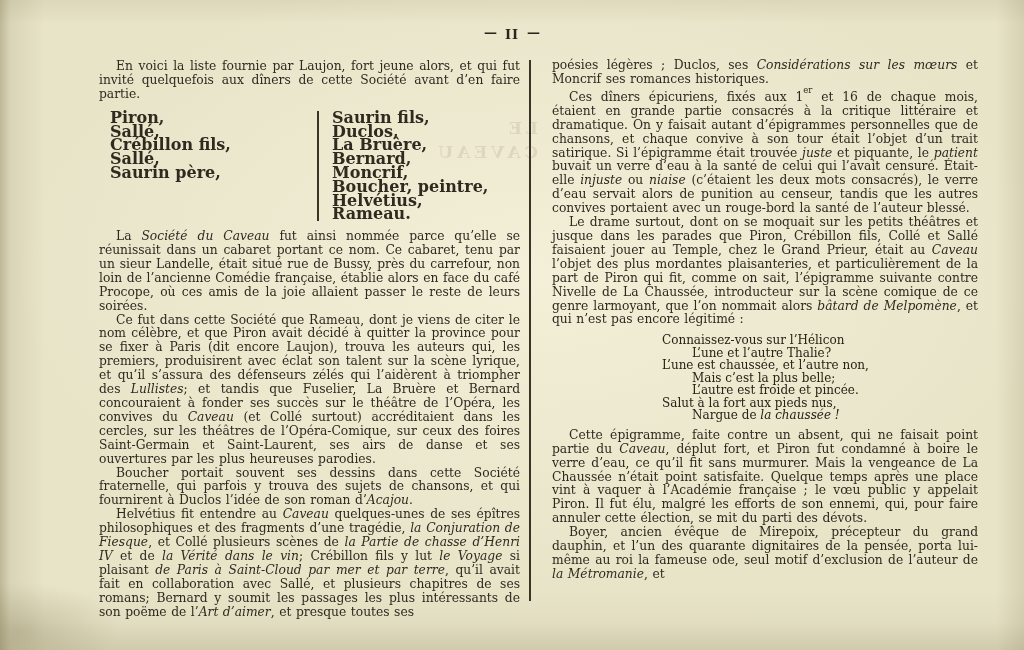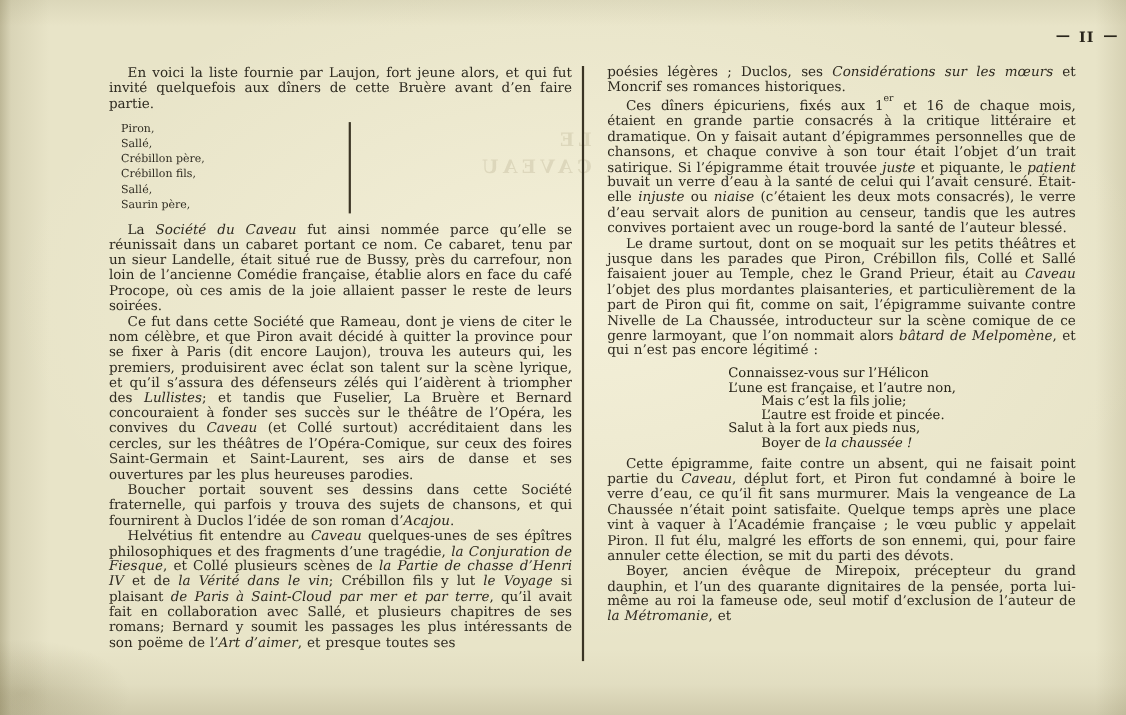--- a/index.html
+++ b/index.html
@@ -13,21 +13,21 @@
       radial-gradient(ellipse 140px 70px at 2% 97%, rgba(105,95,55,0.22), rgba(105,95,55,0) 70%),
       linear-gradient(90deg, rgba(110,100,60,0.35) 0px, rgba(110,100,60,0.12) 10px, rgba(110,100,60,0) 45px),
       linear-gradient(270deg, rgba(110,100,60,0.15) 0px, rgba(110,100,60,0) 28px),
       linear-gradient(0deg, rgba(110,100,60,0.20) 0px, rgba(110,100,60,0.05) 28px, rgba(110,100,60,0) 60px),
       linear-gradient(180deg, rgba(110,100,60,0.10) 0px, rgba(110,100,60,0) 24px);
     font-family:"DejaVu Serif","Liberation Serif",serif;
     color:#2e2a20;
   }
   .page-number{
     position:absolute;top:27px;left:0;width:100%;
-    text-align:right;font-size:13px;font-weight:bold;color:#29251b;
+    text-align:center;font-size:13px;font-weight:bold;color:#29251b;
   }
   .page-number .dash{margin:0 8px;position:relative;top:-2px;}
   .page-number .num{letter-spacing:1px;}
   .ghost{
     position:absolute;left:398px;top:116px;width:140px;
     font-size:17px;font-weight:bold;letter-spacing:4px;line-height:24px;
     color:rgba(110,100,55,0.14);
     transform:scaleX(-1);
   }
   .col{position:absolute;top:60px;}
@@ -36,21 +36,21 @@
   .col-divider{
     position:absolute;left:529px;top:60px;width:2px;height:541px;
     background:#3a3424;
   }
   .para{
     margin:0;text-align:justify;
     font-size:12.3px;line-height:13.9px;word-spacing:0.6px;
   }
   .para.indent{text-indent:17px;}
   .member-list{display:flex;margin:9px 0 9px 11px;}
-  .name-col{width:207px;font-size:10px;line-height:13.8px;}
+  .name-col{width:207px;font-size:16px;line-height:13.8px;font-weight:bold;}
   .name-col.second{width:auto;padding-left:13px;}
   .list-divider{width:2px;background:#3a3424;align-self:stretch;}
   .verse{
     margin:7px 0 7px 110px;
     font-size:12px;line-height:12.5px;color:#262216;
   }
   .verse-line{white-space:nowrap;}
   .verse-line.ind{padding-left:30px;}
   sup{font-size:8.5px;position:relative;top:-3px;}
   i{font-style:italic;}
@@ -60,53 +60,63 @@
 
 <div class="page">
 
   <div class="page-number">
     <span class="dash">—</span><span class="num">II</span><span class="dash">—</span>
   </div>
 
   <div class="ghost">LE CAVEAU</div>
 
   <div class="col col-left">
-    <p class="para indent"><span>En voici la liste fournie par Laujon, fort jeune alors, et qui fut invité quelquefois aux dîners de cette Bruère avant d’en faire partie.</span></p>
+    <p class="para indent"><span>En voici la liste fournie par Laujon, fort jeune alors, et qui fut invité quelquefois aux dîners de cette Société avant d’en faire partie.</span></p>
 
     <div class="member-list">
       <div class="name-col">
         <div class="name">Piron,</div>
         <div class="name">Sallé,</div>
-        <div class="name">Crébillon père,</div>
         <div class="name">Crébillon fils,</div>
         <div class="name">Sallé,</div>
         <div class="name">Saurin père,</div>
       </div>
       <div class="list-divider"></div>
+      <div class="name-col second">
+        <div class="name">Saurin fils,</div>
+        <div class="name">Duclos,</div>
+        <div class="name">La Bruère,</div>
+        <div class="name">Bernard,</div>
+        <div class="name">Moncrif,</div>
+        <div class="name">Boucher, peintre,</div>
+        <div class="name">Helvétius,</div>
+        <div class="name">Rameau.</div>
+      </div>
     </div>
 
     <p class="para indent"><span>La </span><i>Société du Caveau</i><span> fut ainsi nommée parce qu’elle se réunissait dans un cabaret portant ce nom. Ce cabaret, tenu par un sieur Landelle, était situé rue de Bussy, près du carrefour, non loin de l’ancienne Comédie française, établie alors en face du café Procope, où ces amis de la joie allaient passer le reste de leurs soirées.</span></p>
     <p class="para indent"><span>Ce fut dans cette Société que Rameau, dont je viens de citer le nom célèbre, et que Piron avait décidé à quitter la province pour se fixer à Paris (dit encore Laujon), trouva les auteurs qui, les premiers, produisirent avec éclat son talent sur la scène lyrique, et qu’il s’assura des défenseurs zélés qui l’aidèrent à triompher des </span><i>Lullistes</i><span>; et tandis que Fuselier, La Bruère et Bernard concouraient à fonder ses succès sur le théâtre de l’Opéra, les convives du </span><i>Caveau</i><span> (et Collé surtout) accréditaient dans les cercles, sur les théâtres de l’Opéra-Comique, sur ceux des foires Saint-Germain et Saint-Laurent, ses airs de danse et ses ouvertures par les plus heureuses parodies.</span></p>
     <p class="para indent"><span>Boucher portait souvent ses dessins dans cette Société fraternelle, qui parfois y trouva des sujets de chansons, et qui fournirent à Duclos l’idée de son roman d’</span><i>Acajou</i><span>.</span></p>
     <p class="para indent"><span>Helvétius fit entendre au </span><i>Caveau</i><span> quelques-unes de ses épîtres philosophiques et des fragments d’une tragédie, </span><i>la Conjuration de Fiesque</i><span>, et Collé plusieurs scènes de </span><i>la Partie de chasse d’Henri IV</i><span> et de </span><i>la Vérité dans le vin</i><span>; Crébillon fils y lut </span><i>le Voyage</i><span> si plaisant </span><i>de Paris à Saint-Cloud par mer et par terre</i><span>, qu’il avait fait en collaboration avec Sallé, et plusieurs chapitres de ses romans; Bernard y soumit les passages les plus intéressants de son poëme de l’</span><i>Art d’aimer</i><span>, et presque toutes ses</span></p>
   </div>
 
   <div class="col-divider"></div>
 
   <div class="col col-right">
     <p class="para"><span>poésies légères ; Duclos, ses </span><i>Considérations sur les mœurs</i><span> et Moncrif ses romances historiques.</span></p>
     <p class="para indent"><span>Ces dîners épicuriens, fixés aux 1</span><sup>er</sup><span> et 16 de chaque mois, étaient en grande partie consacrés à la critique littéraire et dramatique. On y faisait autant d’épigrammes personnelles que de chansons, et chaque convive à son tour était l’objet d’un trait satirique. Si l’épigramme était trouvée </span><i>juste</i><span> et piquante, le </span><i>patient</i><span> buvait un verre d’eau à la santé de celui qui l’avait censuré. Était-elle </span><i>injuste</i><span> ou </span><i>niaise</i><span> (c’étaient les deux mots consacrés), le verre d’eau servait alors de punition au censeur, tandis que les autres convives portaient avec un rouge-bord la santé de l’auteur blessé.</span></p>
     <p class="para indent"><span>Le drame surtout, dont on se moquait sur les petits théâtres et jusque dans les parades que Piron, Crébillon fils, Collé et Sallé faisaient jouer au Temple, chez le Grand Prieur, était au </span><i>Caveau</i><span> l’objet des plus mordantes plaisanteries, et particulièrement de la part de Piron qui fit, comme on sait, l’épigramme suivante contre Nivelle de La Chaussée, introducteur sur la scène comique de ce genre larmoyant, que l’on nommait alors </span><i>bâtard de Melpomène</i><span>, et qui n’est pas encore légitimé :</span></p>
 
     <div class="verse">
       <div class="verse-line"><span>Connaissez-vous sur l’Hélicon</span></div>
-      <div class="verse-line"><span>L’une est française, et l’autre non,</span></div>
-      <div class="verse-line ind"><span>Mais c’est la fils jolie;</span></div>
+      <div class="verse-line ind"><span>L’une et l’autre Thalie?</span></div>
+      <div class="verse-line"><span>L’une est chaussée, et l’autre non,</span></div>
+      <div class="verse-line ind"><span>Mais c’est la plus belle;</span></div>
       <div class="verse-line ind"><span>L’autre est froide et pincée.</span></div>
       <div class="verse-line"><span>Salut à la fort aux pieds nus,</span></div>
-      <div class="verse-line ind"><span>Boyer de </span><i>la chaussée !</i></div>
+      <div class="verse-line ind"><span>Nargue de </span><i>la chaussée !</i></div>
     </div>
 
     <p class="para indent"><span>Cette épigramme, faite contre un absent, qui ne faisait point partie du </span><i>Caveau</i><span>, déplut fort, et Piron fut condamné à boire le verre d’eau, ce qu’il fit sans murmurer. Mais la vengeance de La Chaussée n’était point satisfaite. Quelque temps après une place vint à vaquer à l’Académie française ; le vœu public y appelait Piron. Il fut élu, malgré les efforts de son ennemi, qui, pour faire annuler cette élection, se mit du parti des dévots.</span></p>
     <p class="para indent"><span>Boyer, ancien évêque de Mirepoix, précepteur du grand dauphin, et l’un des quarante dignitaires de la pensée, porta lui-même au roi la fameuse ode, seul motif d’exclusion de l’auteur de </span><i>la Métromanie</i><span>, et</span></p>
   </div>
 
 </div>
 
 </body></html>

